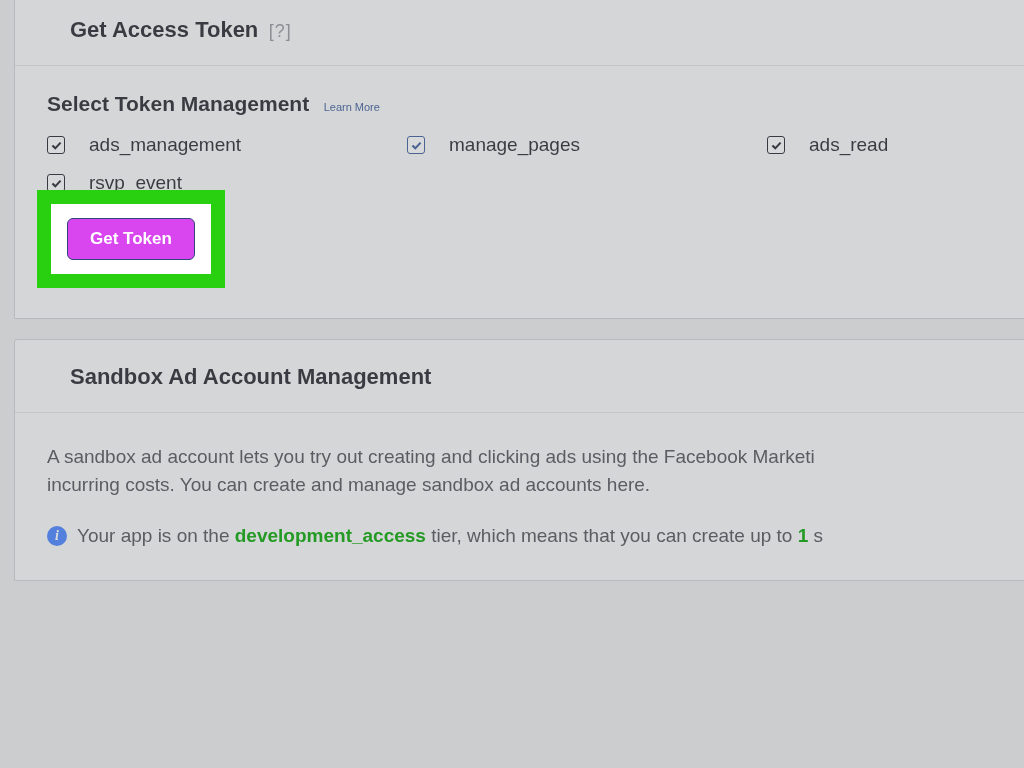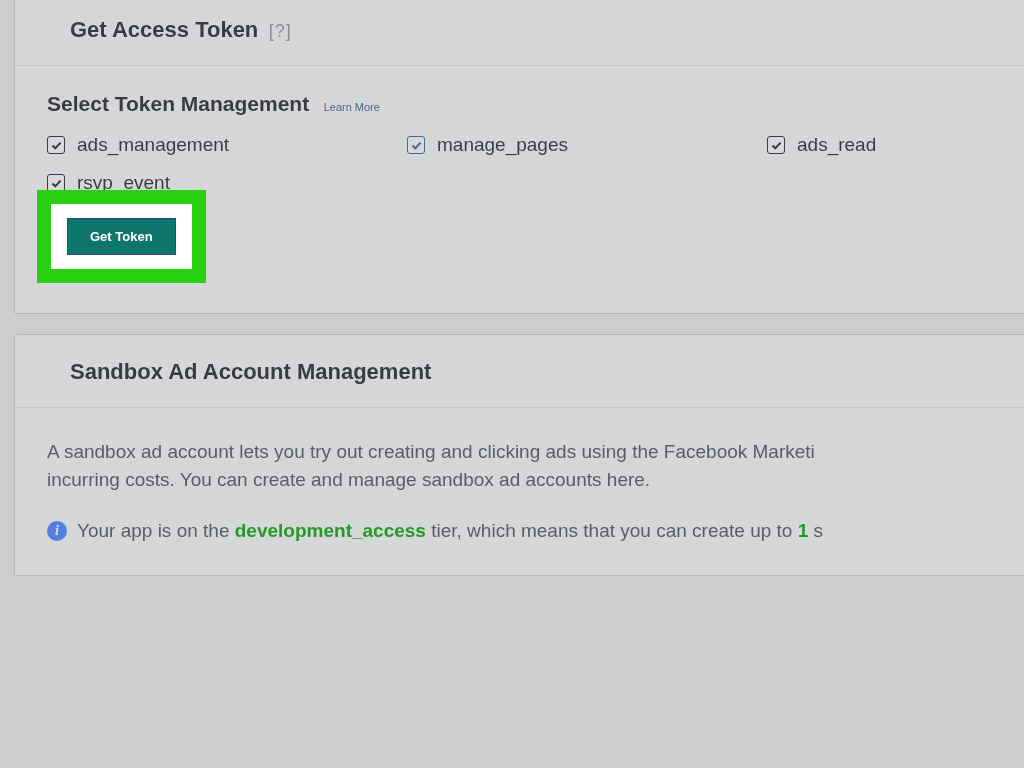--- a/index.html
+++ b/index.html
@@ -62,21 +62,21 @@
   .perm-grid {
     margin-top: 18px;
     display: grid;
     grid-template-columns: 360px 360px auto;
     row-gap: 16px;
     align-items: center;
   }
   .perm {
     display: flex;
     align-items: center;
-    gap: 12px;
+    gap: 24px;
     font-size: 19px;
     color: #1d2129;
   }
   .cbx {
     width: 18px;
     height: 18px;
     border: 1px solid #1d2129;
     border-radius: 3px;
     display: inline-flex;
     align-items: center;
@@ -101,26 +101,26 @@
   }
   .green-outer {
     border: 14px solid #28d010;
     background: #ffffff;
     padding: 14px 16px;
     display: inline-block;
     position: relative;
     z-index: 100;
   }
   .btn {
-    background: #0f766e;
+    background: #d946ef;
     color: #fff;
-    font-size: 13px;
+    font-size: 17px;
     font-weight: bold;
     border: 1px solid #2f477a;
-    border-radius: 0;
+    border-radius: 6px;
     padding: 10px 22px;
     cursor: pointer;
     font-family: inherit;
   }
   .panel2-body {
     padding: 30px 24px 30px 32px;
     color: #4b4f56;
     font-size: 19px;
     line-height: 1.45;
   }

